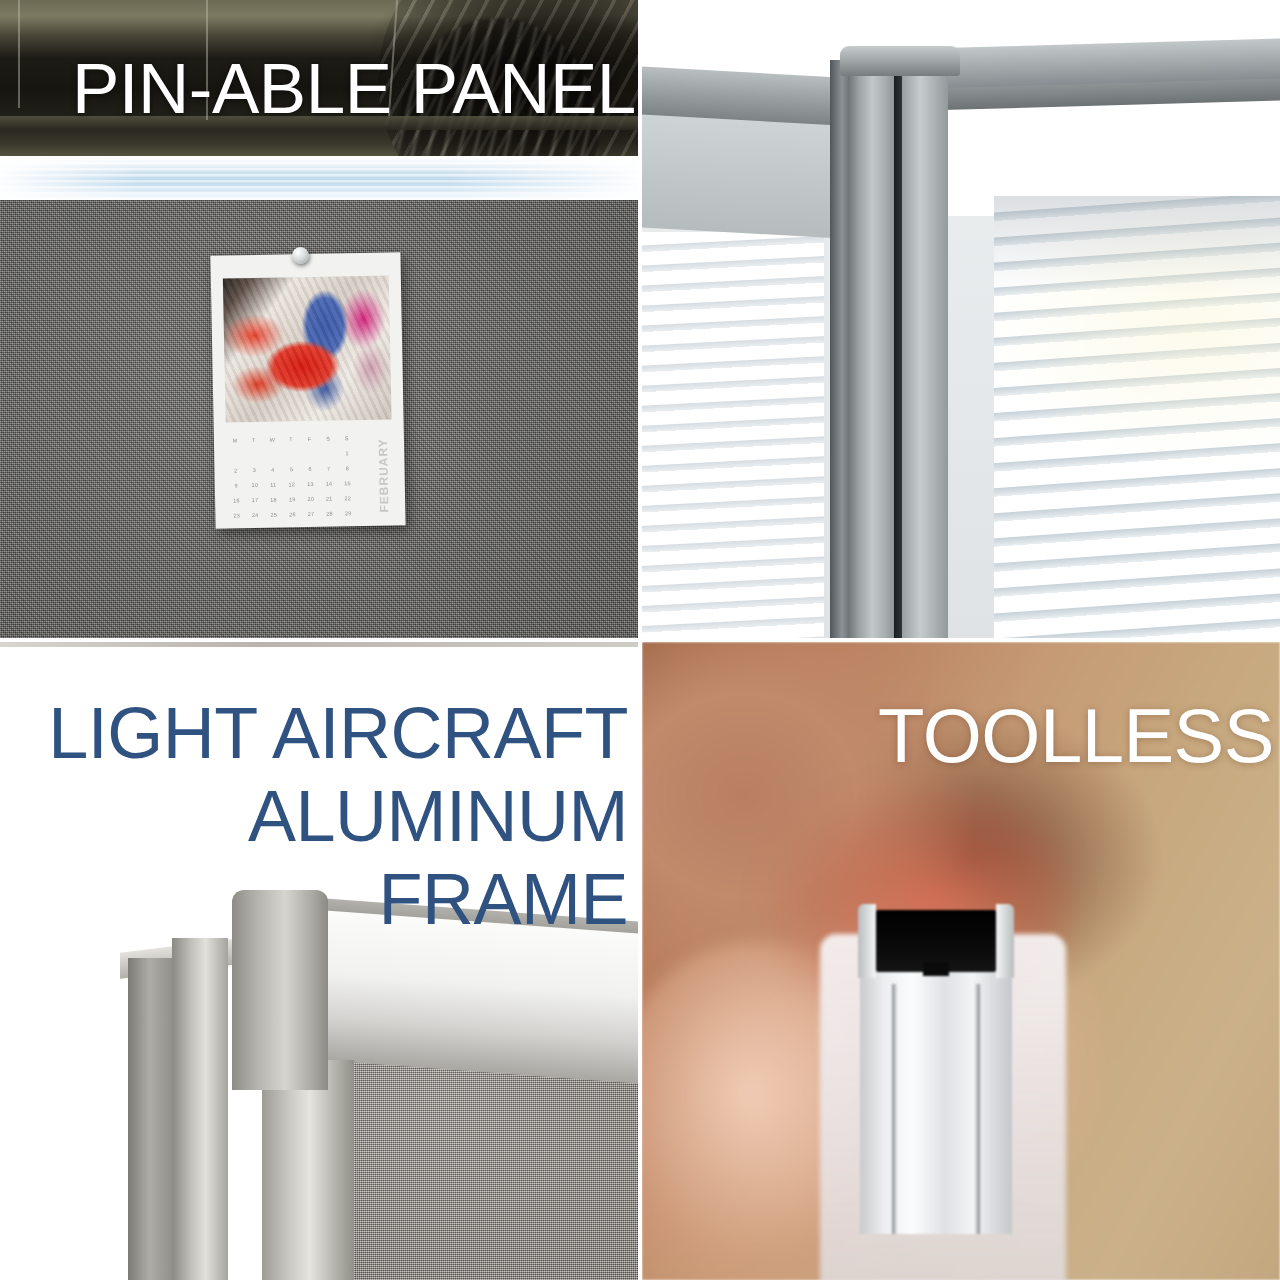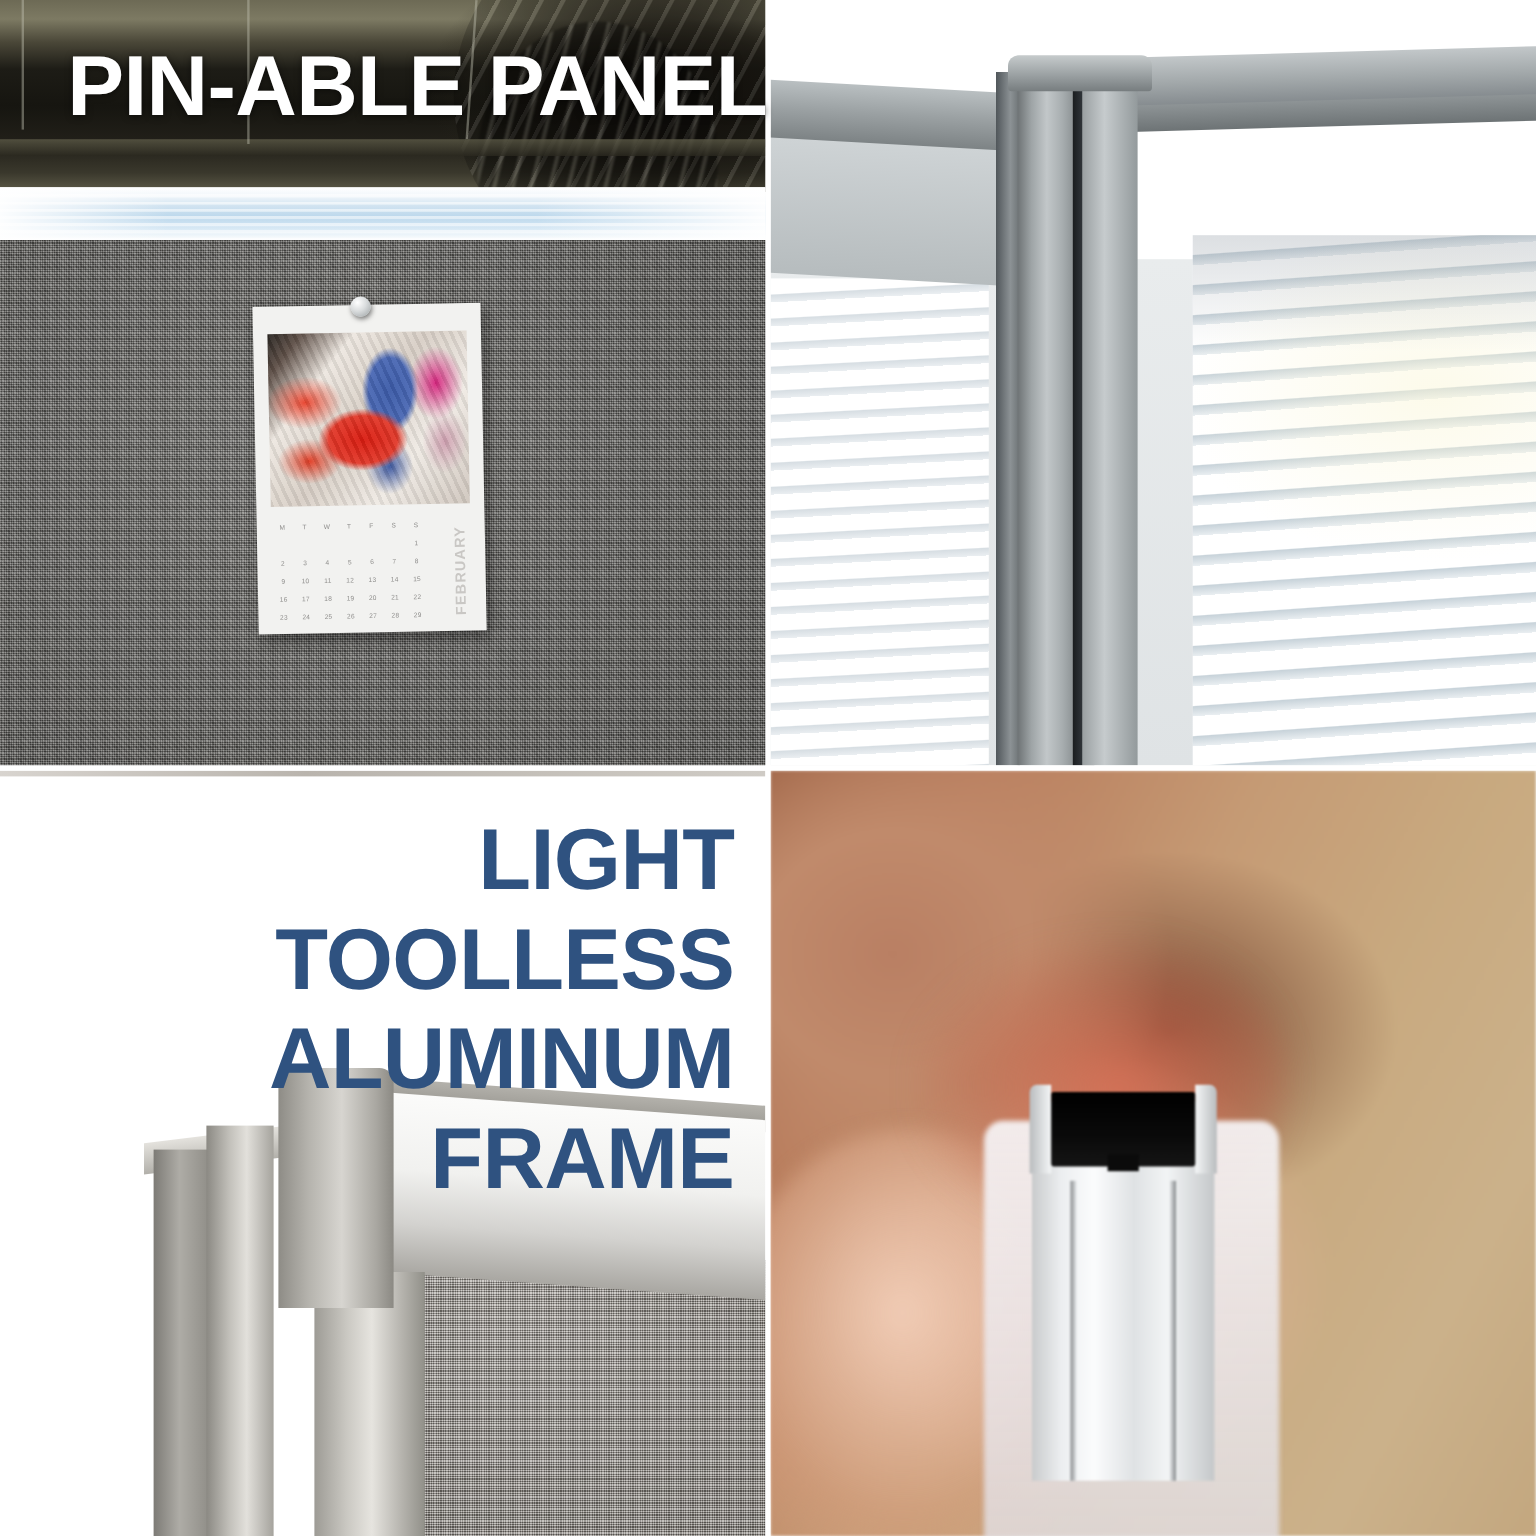--- a/index.html
+++ b/index.html
@@ -411,24 +411,24 @@
   .br-ext-grooveR {
     position: absolute;
     right: 44px; top: 80px; width: 5px; bottom: 0;
     background: linear-gradient(90deg, rgba(190,194,196,0.3), rgba(120,124,126,0.85));
   }
   .br-blurwrap { filter: blur(1.1px); position: absolute; inset: 0; }
 
   
   .caption {
     position: absolute;
-    font-weight: bold;
+    font-weight: normal;
     letter-spacing: -0.5px;
     white-space: pre-line;
-    margin: 0;
+    margin: 16px;
     z-index: 9;
   }
   .cap-pinable {
     left: 56px;
     top: 34px;
     font-size: 71px;
     line-height: 78px;
     color: #ffffff;
     text-shadow: 0 1px 6px rgba(0,0,0,0.55);
   }
@@ -609,16 +609,16 @@
         <div class="br-ext-grooveL"></div>
         <div class="br-ext-grooveR"></div>
       </div>
     </div>
   </div>
 
   <div class="gutter-v"></div>
   <div class="gutter-h"></div>
 
   <div class="caption cap-pinable">PIN-ABLE PANEL</div>
-  <div class="caption cap-light"><span>LIGHT TOOLLESS</span><br><span>ALUMINUM</span><br><span>FRAME</span></div>
-  <div class="caption cap-toolless"><br></div>
+  <div class="caption cap-light"><span>LIGHT AIRCRAFT</span><br><span>ALUMINUM</span><br><span>FRAME</span></div>
+  <div class="caption cap-toolless"><span>TOOLLESS</span><br></div>
 
 </div>
 
 </body></html>

